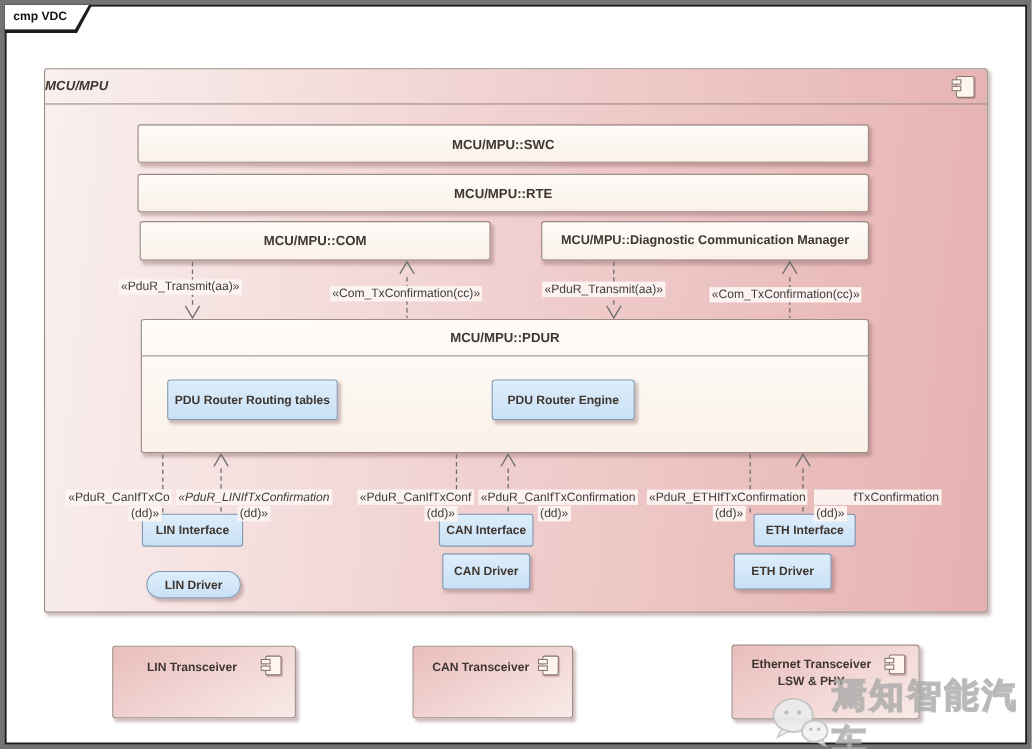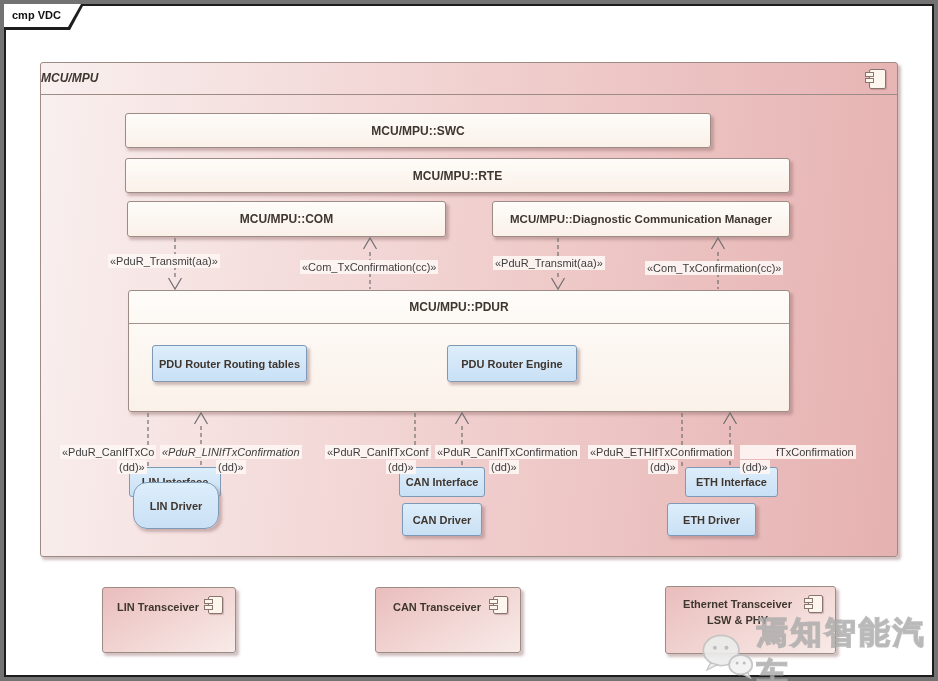--- a/index.html
+++ b/index.html
@@ -52,21 +52,21 @@
 
   <div class="node pink-big" style="left:40px;top:62px;width:858px;height:495px;">
     <div class="t-big" style="position:absolute;left:0;right:0;top:8px;text-align:left;font-style:italic;">MCU/MPU</div>
     <div class="hline" style="top:31px;"></div>
     <span class="ci" style="right:11px;top:6px;width:15px;height:18px;">
         <i class="p1"></i>
         <i class="p2"></i>
       </span>
   </div>
 
-  <div class="node cream ctr" style="left:125px;top:113px;width:586px;height:35px;">
+  <div class="node cream ctr" style="left:125px;top:113px;width:665px;height:35px;">
     <span class="t-big">MCU/MPU::SWC</span>
   </div>
   <div class="node cream ctr" style="left:125px;top:158px;width:665px;height:35px;">
     <span class="t-big">MCU/MPU::RTE</span>
   </div>
   <div class="node cream ctr" style="left:127px;top:201px;width:319px;height:36px;">
     <span class="t-big">MCU/MPU::COM</span>
   </div>
   <div class="node cream ctr" style="left:492px;top:201px;width:298px;height:36px;">
     <span class="t-big" style="font-size:11.5px;">MCU/MPU::Diagnostic Communication Manager</span>
@@ -79,21 +79,21 @@
   <div class="node blue ctr" style="left:152px;top:345px;width:155px;height:37px;">
     <span class="t-node">PDU Router Routing tables</span>
   </div>
   <div class="node blue ctr" style="left:447px;top:345px;width:130px;height:37px;">
     <span class="t-node">PDU Router Engine</span>
   </div>
 
   <div class="node blue ctr" style="left:129px;top:467px;width:92px;height:30px;box-shadow:none;">
     <span class="t-node">LIN Interface</span>
   </div>
-  <div class="node blue ctr" style="left:133px;top:482px;width:86px;height:47px;border-radius:14px;">
+  <div class="node blue ctr" style="left:133px;top:519px;width:86px;height:25px;border-radius:14px;">
     <span class="t-node">LIN Driver</span>
   </div>
 
   <div class="node blue ctr" style="left:399px;top:467px;width:86px;height:30px;box-shadow:none;">
     <span class="t-node">CAN Interface</span>
   </div>
   <div class="node blue ctr" style="left:402px;top:503px;width:80px;height:33px;">
     <span class="t-node">CAN Driver</span>
   </div>
 
@@ -145,21 +145,21 @@
   <div class="elabel" style="left:588px;top:445px;">«PduR_ETHIfTxConfirmation</div>
   <div class="elabel" style="left:740px;top:445px;padding-left:36px;">fTxConfirmation</div>
 
   <div class="elabel" style="left:117px;top:460px;">(dd)»</div>
   <div class="elabel" style="left:216px;top:460px;">(dd)»</div>
   <div class="elabel" style="left:386px;top:460px;">(dd)»</div>
   <div class="elabel" style="left:489px;top:460px;">(dd)»</div>
   <div class="elabel" style="left:648px;top:460px;">(dd)»</div>
   <div class="elabel" style="left:740px;top:460px;">(dd)»</div>
 
-  <div class="node pinkgrad" style="left:102px;top:587px;width:134px;height:66px;">
+  <div class="node pinkgrad" style="left:102px;top:587px;width:167px;height:66px;">
     <div class="t-node" style="position:absolute;left:8px;top:13px;right:30px;text-align:center;">LIN Transceiver</div>
     <span class="ci" style="right:12px;top:8px;">
         <i class="p1"></i>
         <i class="p2"></i>
       </span>
   </div>
   <div class="node pinkgrad" style="left:375px;top:587px;width:146px;height:66px;">
     <div class="t-node" style="position:absolute;left:8px;top:13px;right:30px;text-align:center;">CAN Transceiver</div>
     <span class="ci" style="right:12px;top:8px;">
         <i class="p1"></i>

